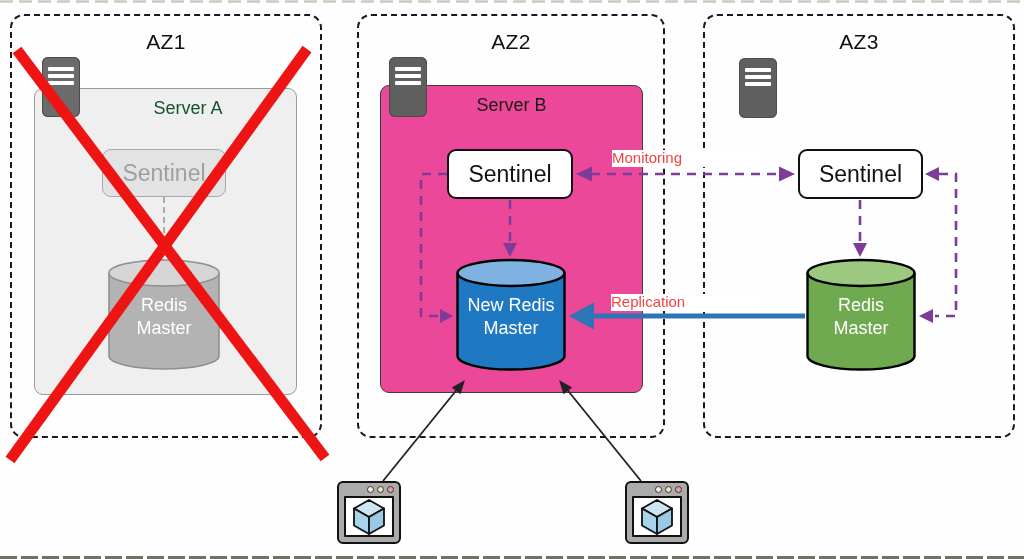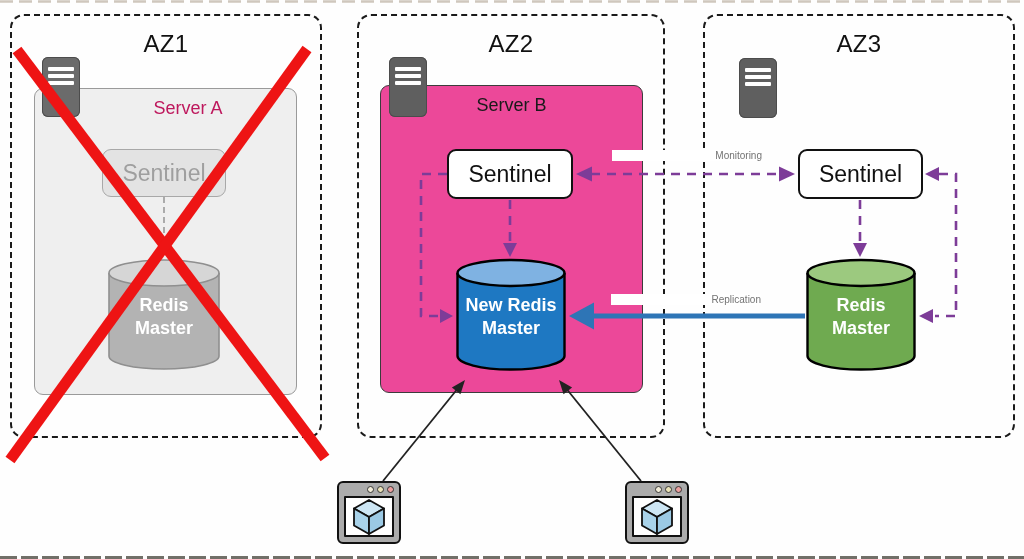--- a/index.html
+++ b/index.html
@@ -8,57 +8,57 @@
     position:relative; width:1024px; height:559px;
     background:#fefefe; overflow:hidden;
     font-family:"Liberation Sans", sans-serif;
   }
   .az-box {
     position:absolute; border:2px dashed #1a1a1a; border-radius:14px;
     background:transparent;
   }
   .az-label {
     position:absolute; top:14px; left:0; width:100%; text-align:center;
-    font-size:24px; color:#111; letter-spacing:0.3px;
+    font-size:21px; color:#111; letter-spacing:0.3px;
   }
   .server-box {
     position:absolute; background:#ec4899; border-radius:9px;
   }
   .server-box.active { border:1.6px solid #3c3c3c; }
   .server-box.failed { border:1.6px solid #9a9a9a; background:#efefef; }
   .server-label {
     position:absolute; top:9px; left:0; width:100%; text-align:center;
     font-size:18px; color:#1a1a1a;
   }
-  .server-box.failed .server-label { color:#be185d;padding-left:45px; }
+  .server-box.failed .server-label { color:#14532d;padding-left:45px; }
   .server-icon {
     position:absolute; width:38px; height:60px; background:#5f5f5f;
     border-radius:6px; box-shadow:0 0 0 1px #4c4c4c inset;
   }
   .server-icon .bar {
     position:absolute; left:6px; width:26px; height:4px; background:#ffffff;
     border-radius:1px;
   }
   .server-icon.failed-icon { background:#6b6b6b; }
   .sentinel {
     position:absolute; display:flex; align-items:center; justify-content:center;
     font-size:23px; border-radius:9px;
   }
   .sentinel.active { background:#ffffff; border:2px solid #111; color:#111; }
   .sentinel.failed { background:#e3e3e3; border:1.6px solid #a8a8a8; color:#9f9f9f; }
-  .cylinder { position:absolute;font-weight:bold; }
+  .cylinder { position:absolute; }
   .cylinder svg { display:block; }
   .cyl-text {
     position:absolute; left:0; top:36px; width:100%; text-align:center;
     color:#ffffff; font-size:18px; line-height:1.25;
   }
   .cyl-text span { display:block; }
   .edge-label {
-    position:absolute; width:150px; text-align:right; font-size:10px;
-    color:#737373; background:#ffffff; line-height:1.1;
+    position:absolute; width:150px; text-align:left; font-size:15px;
+    color:#ef4444; background:#ffffff; line-height:1.1;
   }
   .client {
     position:absolute; width:64px; height:63px; background:#ababab;
     border:2px solid #111; border-radius:6px;
   }
   .client-bar {
     position:absolute; top:0; left:0; right:0; height:13px;
     display:flex; align-items:center; justify-content:flex-end;
     gap:3px; padding-right:5px;
   }

